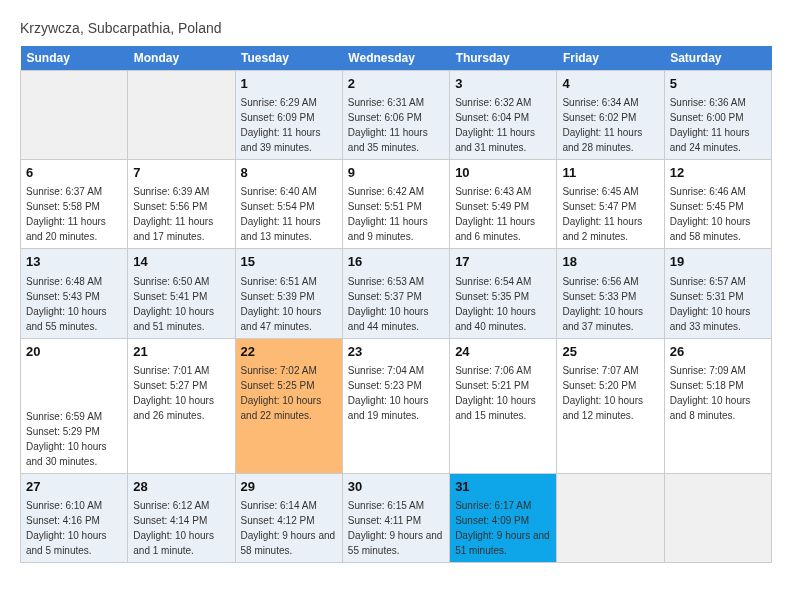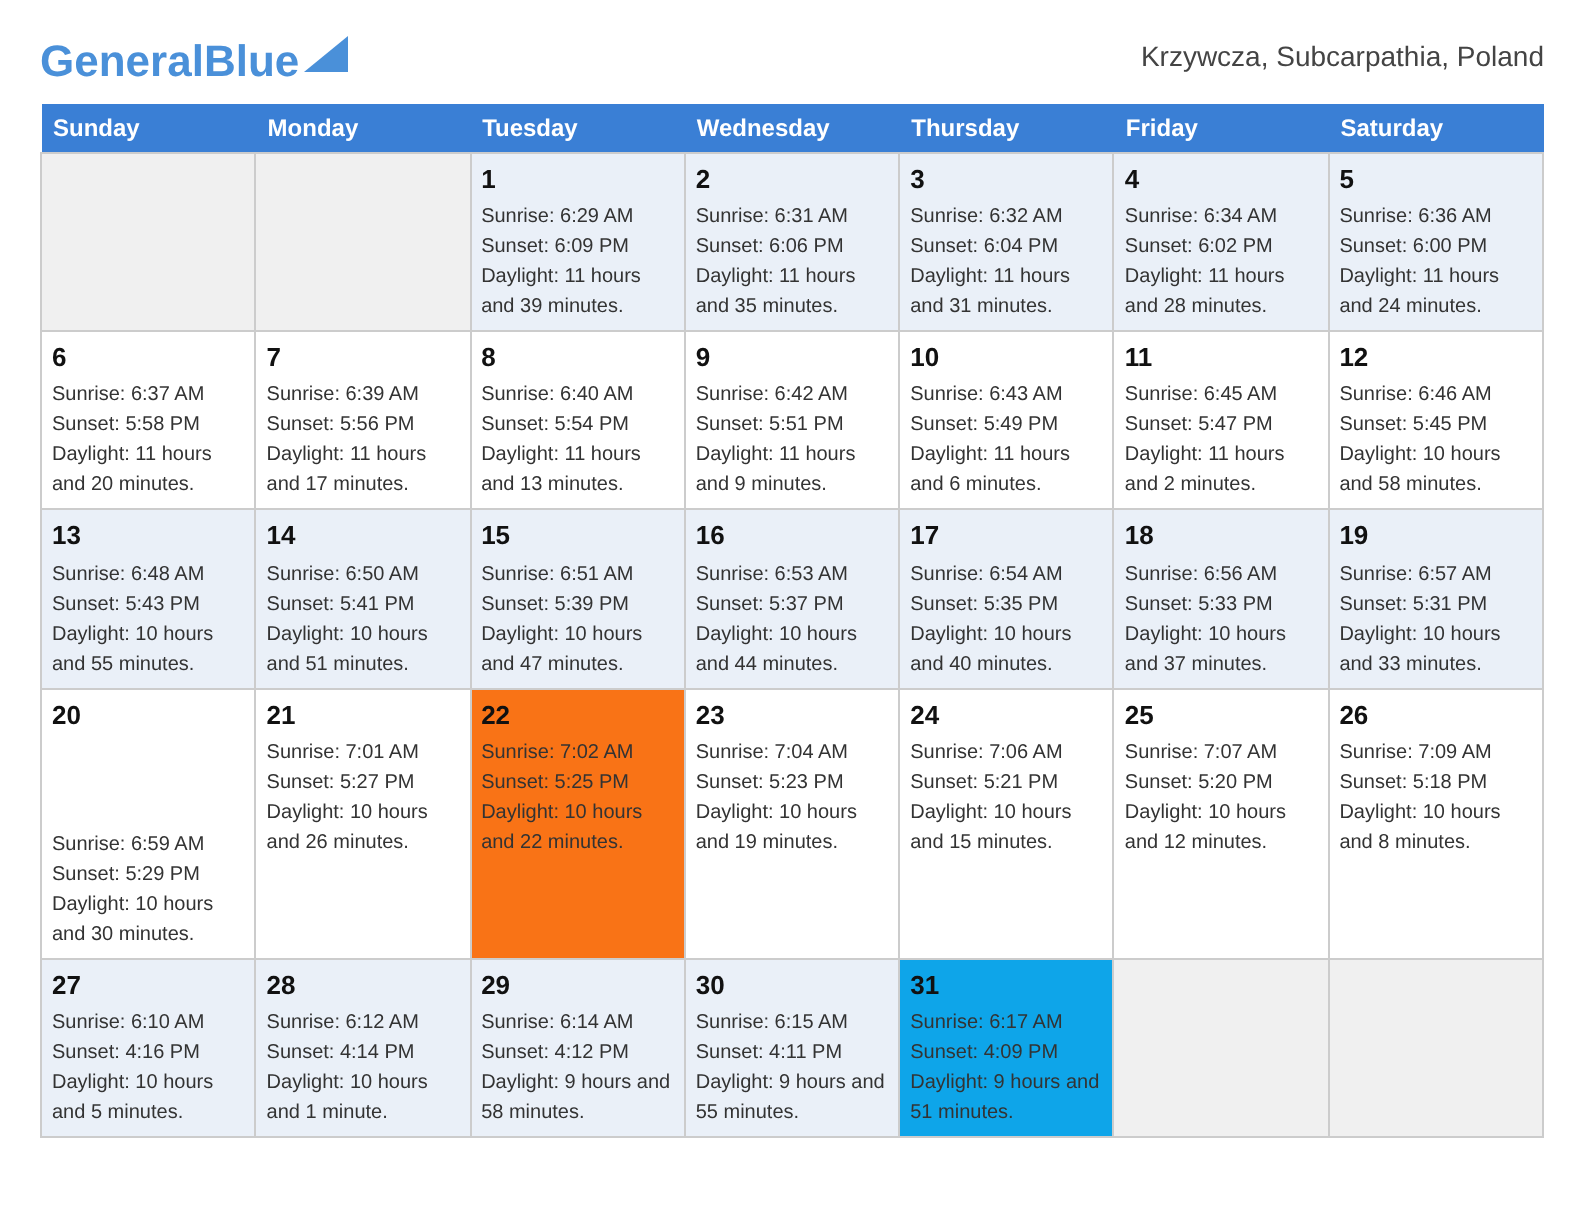--- a/index.html
+++ b/index.html
@@ -78,30 +78,20 @@
     .empty { background: #f8f8f8; }
     tr:nth-child(odd) td { background: #f0f4fa; }
     tr:nth-child(even) td { background: #ffffff; }
     th { background: #3a7fd5; margin-left: 24px; }
     td.empty { background: #f0f0f0; }
   </style>
 </head>
 <body>
 
 <div class="header">
-  <div class="logo">
-    <div class="logo-line">
-      <span class="logo-text">
-        <span>General</span><span style="color:#4a90d9">Blue</span>
-      </span>
-      <svg width="22" height="18" viewBox="0 0 22 18" style="margin-left:2px;margin-top:-8px;">
-        <polygon points="0,18 22,0 22,18" fill="#4a90d9"></polygon>
-      </svg>
-    </div>
-  </div>
   <div class="title-block">
     <div class="location">Krzywcza, Subcarpathia, Poland</div>
   </div>
 </div>
 
 <table>
   <thead>
     <tr>
       <th>Sunday</th>
       <th>Monday</th>
@@ -199,21 +189,21 @@
       </tr>
       <tr>
         <td style="background: rgb(255, 255, 255);">
           <span class="day-num">20</span>
           <span style="display: block; font-size: 10px; line-height: 1.5; margin-top: 48px;">Sunrise: 6:59 AM<br>Sunset: 5:29 PM<br>Daylight: 10 hours and 30 minutes.</span>
         </td>
         <td style="background: rgb(255, 255, 255);">
           <span class="day-num">21</span>
           <span style="display: block; font-size: 10px; line-height: 1.5;">Sunrise: 7:01 AM<br>Sunset: 5:27 PM<br>Daylight: 10 hours and 26 minutes.</span>
         </td>
-        <td style="background: #f97316;">
+        <td style="background: #fdba74;">
           <span class="day-num">22</span>
           <span style="display: block; font-size: 10px; line-height: 1.5;">Sunrise: 7:02 AM<br>Sunset: 5:25 PM<br>Daylight: 10 hours and 22 minutes.</span>
         </td>
         <td style="background: rgb(255, 255, 255);">
           <span class="day-num">23</span>
           <span style="display: block; font-size: 10px; line-height: 1.5;">Sunrise: 7:04 AM<br>Sunset: 5:23 PM<br>Daylight: 10 hours and 19 minutes.</span>
         </td>
         <td style="background: rgb(255, 255, 255);">
           <span class="day-num">24</span>
           <span style="display: block; font-size: 10px; line-height: 1.5;">Sunrise: 7:06 AM<br>Sunset: 5:21 PM<br>Daylight: 10 hours and 15 minutes.</span>

